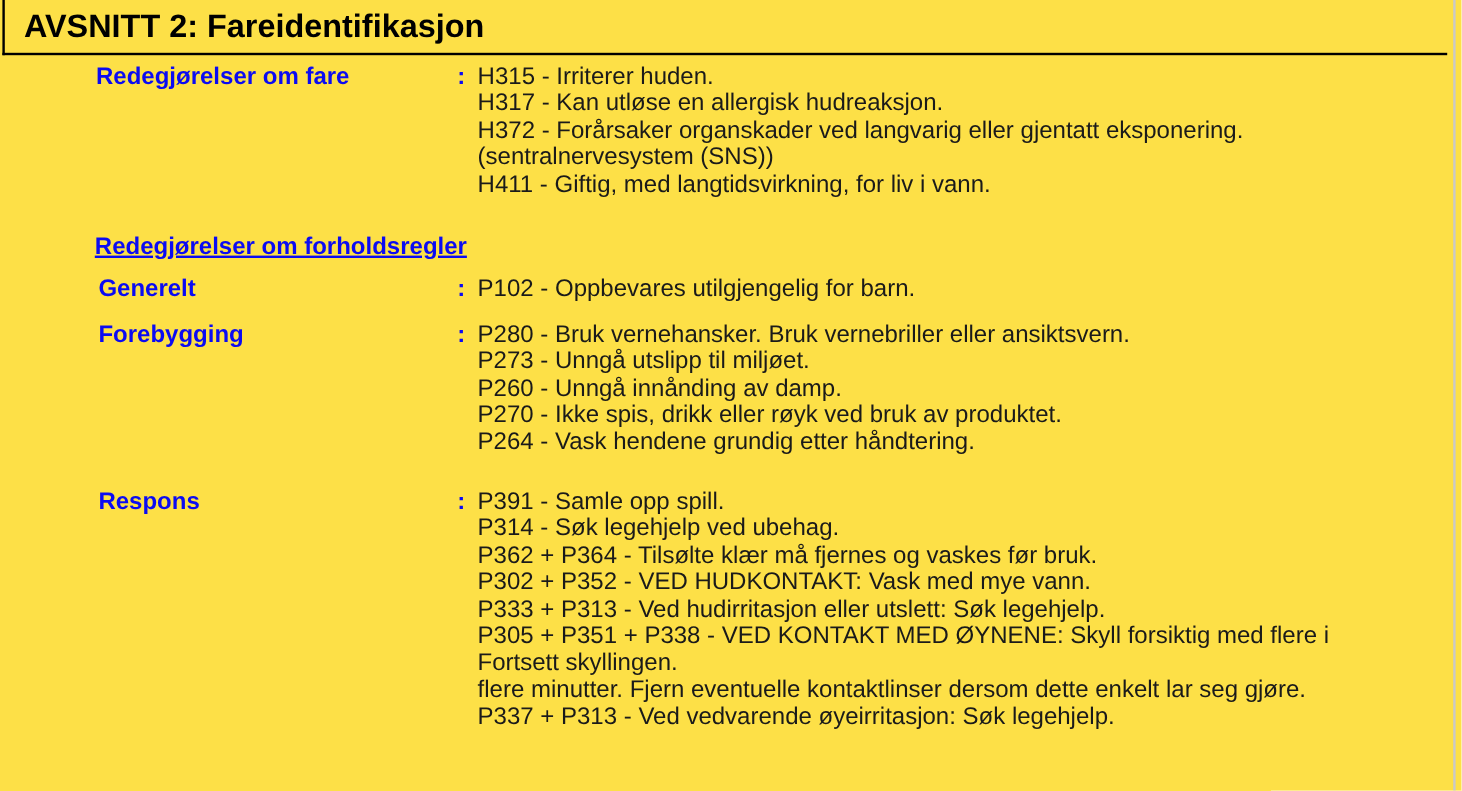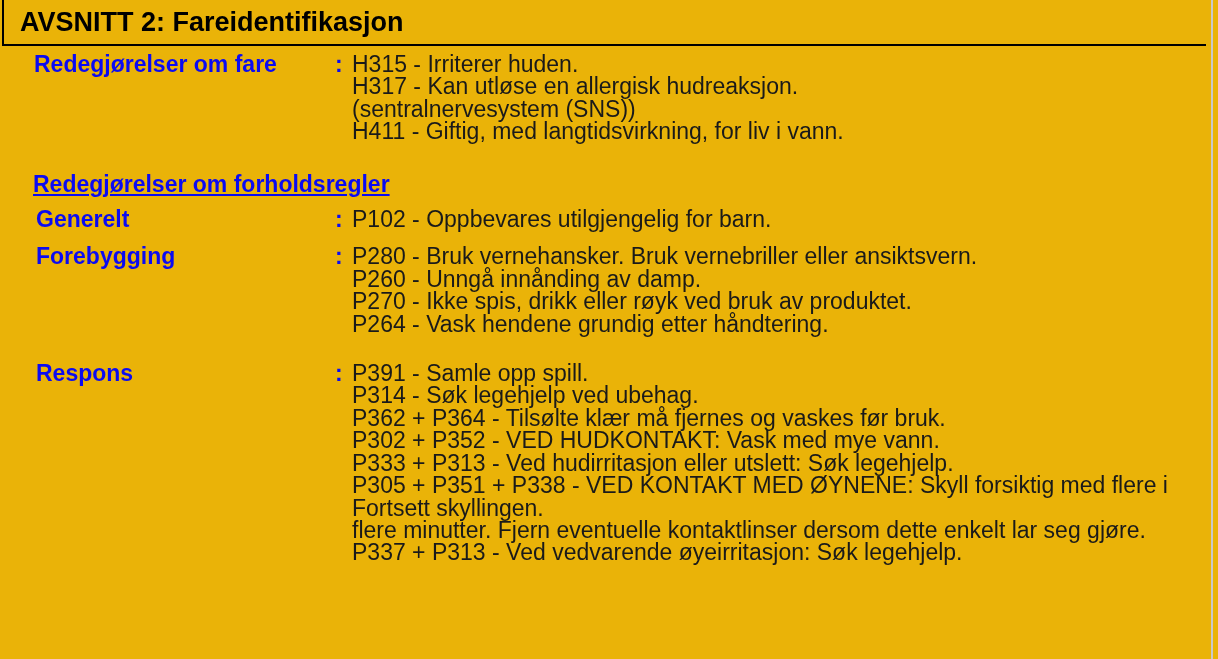--- a/index.html
+++ b/index.html
@@ -1,19 +1,19 @@
 <!DOCTYPE html>
 <html><head>
 <meta charset="utf-8">
 <style>
   html,body{margin:0;padding:0;background:#fff;}
   .page{
     position:relative;
     width:1218px;height:659px;
-    background:#eab308;
+    background:#fde047;
     font-family:"Liberation Sans","DejaVu Sans",sans-serif;
     color:#1a1a1a;
     overflow:hidden;
   }
   .page-edge{
     position:absolute;top:0;left:1211px;width:2px;height:659px;
     background:#c9c9c9;
   }
   .section-header{
     margin-left:2px;
@@ -23,21 +23,21 @@
     box-sizing:content-box;
     display:flex;align-items:center;
   }
   .section-title{
     margin:0;padding-left:16px;
     font-size:27px;font-weight:bold;color:#000;
     white-space:nowrap;
   }
   .content{
     padding-top:7px;
-    font-size:23px;line-height:22.4px;
+    font-size:20px;line-height:22.4px;margin-left:46px;
   }
   .row{display:flex;align-items:flex-start;}
   .row .label{
     flex:none;width:335px;box-sizing:border-box;padding-left:34px;
     color:#0b0bf2;font-weight:bold;
   }
   .row.sub .label{padding-left:36px;}
   .row .colon{
     flex:none;width:17px;
     color:#0b0bf2;font-weight:bold;
@@ -66,40 +66,42 @@
   </div>
 
   <div class="content">
 
     <div class="row">
       <div class="label">Redegjørelser om fare</div>
       <div class="colon">:</div>
       <div class="lines">
         <div class="line">H315 - Irriterer huden.</div>
         <div class="line">H317 - Kan utløse en allergisk hudreaksjon.</div>
+        <div class="line">H372 - Forårsaker organskader ved langvarig eller gjentatt eksponering.</div>
         <div class="line">(sentralnervesystem (SNS))</div>
         <div class="line">H411 - Giftig, med langtidsvirkning, for liv i vann.</div>
       </div>
     </div>
 
     <div class="subheading">Redegjørelser om forholdsregler</div>
 
     <div class="row sub generelt">
       <div class="label">Generelt</div>
       <div class="colon">:</div>
       <div class="lines">
         <div class="line">P102 - Oppbevares utilgjengelig for barn.</div>
       </div>
     </div>
 
     <div class="row sub forebygging">
       <div class="label">Forebygging</div>
       <div class="colon">:</div>
       <div class="lines">
         <div class="line">P280 - Bruk vernehansker. Bruk vernebriller eller ansiktsvern.</div>
+        <div class="line">P273 - Unngå utslipp til miljøet.</div>
         <div class="line">P260 - Unngå innånding av damp.</div>
         <div class="line">P270 - Ikke spis, drikk eller røyk ved bruk av produktet.</div>
         <div class="line">P264 - Vask hendene grundig etter håndtering.</div>
       </div>
     </div>
 
     <div class="row sub respons">
       <div class="label">Respons</div>
       <div class="colon">:</div>
       <div class="lines">

